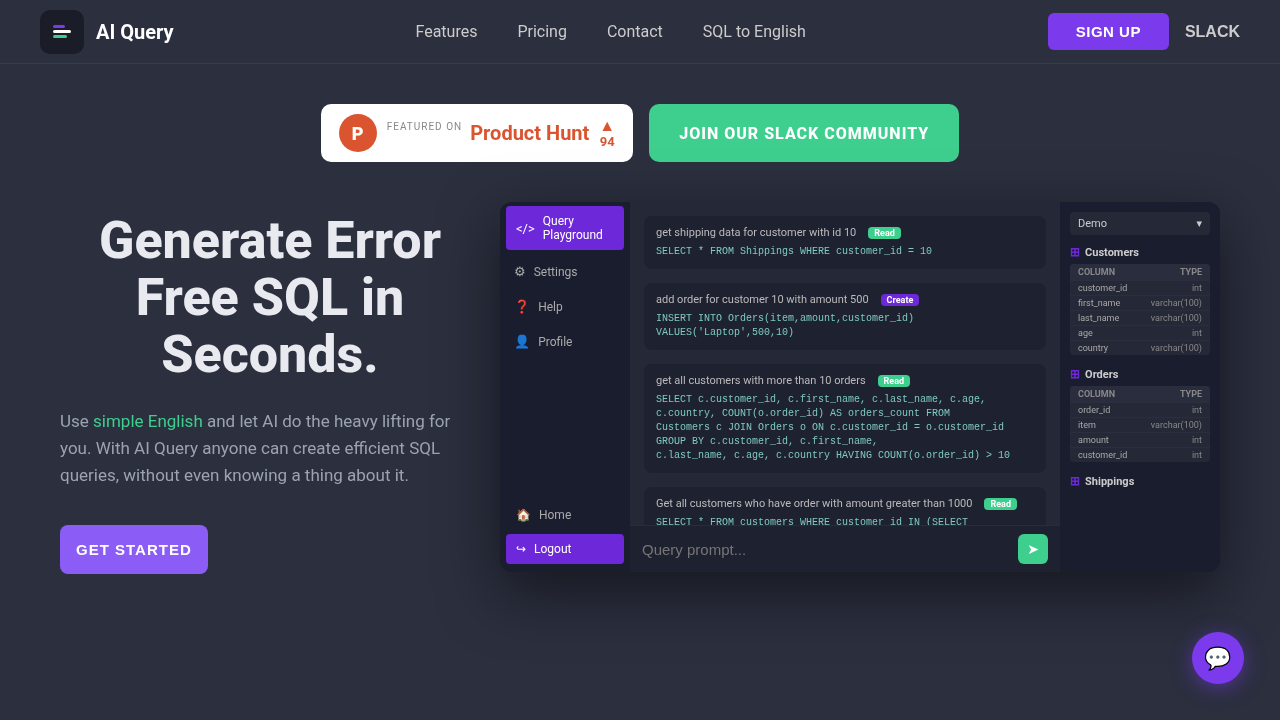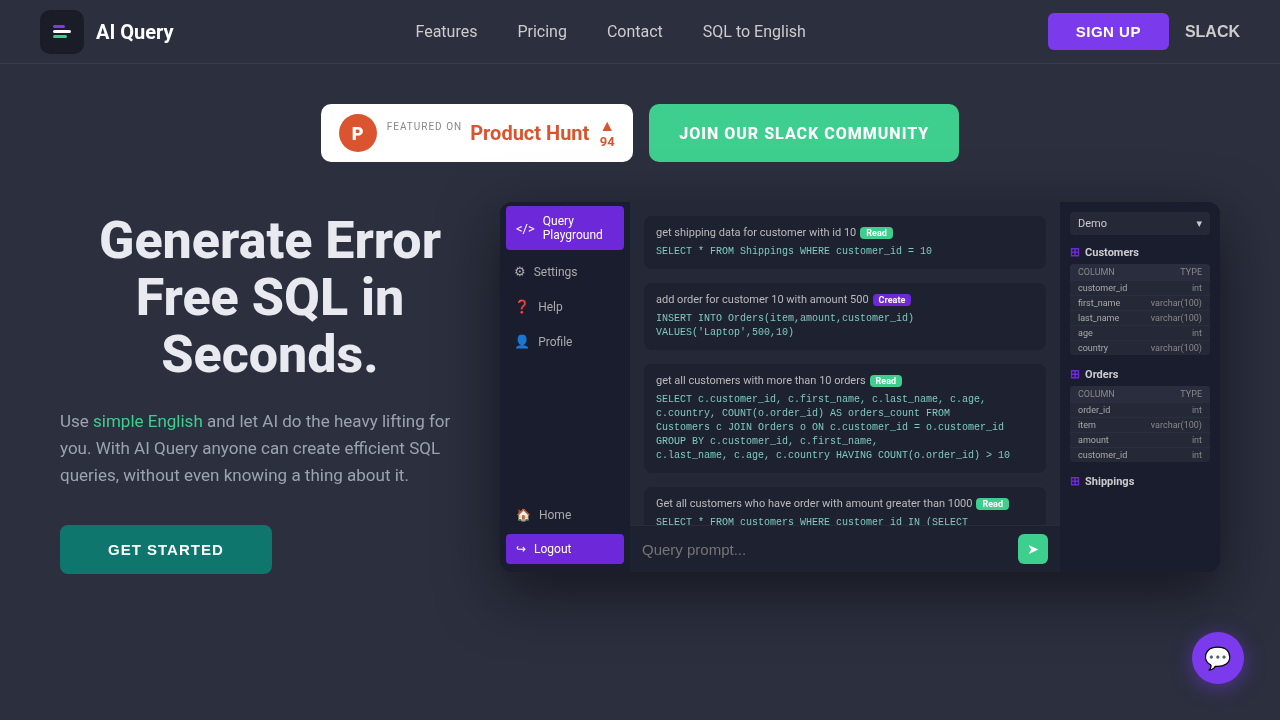--- a/index.html
+++ b/index.html
@@ -185,24 +185,24 @@
     .hero-subtext {
       font-size: 17px;
       color: #9ca3af;
       line-height: 1.6;
       margin-bottom: 36px;
     }
     .hero-subtext span {
       color: #3ecf8e;
     }
     .btn-get-started {
-      background: #0f766e;
+      background: #8b5cf6;
       color: #fff;
       border: none;
-      padding: 16px 48px;
+      padding: 16px 16px;
       border-radius: 8px;
       font-size: 15px;
       font-weight: 800;
       cursor: pointer;
       letter-spacing: 1px;
     }
 
     
     .app-screenshot {
       flex: 1;
@@ -285,21 +285,21 @@
       gap: 14px;
     }
     .query-item {
       background: #1e2130;
       border-radius: 8px;
       padding: 10px 12px;
     }
     .query-header {
       display: flex;
       align-items: center;
-      gap: 4px;
+      gap: 12px;
       margin-bottom: 6px;
       font-size: 11px;
       color: #bbb;
     }
     .tag-read {
       background: #3ecf8e;
       color: #fff;
       border-radius: 4px;
       padding: 1px 6px;
       font-size: 9px;
@@ -389,21 +389,21 @@
     .schema-cols {
       background: #252836;
       border-radius: 4px;
       overflow: hidden;
     }
     .schema-col-header {
       display: flex;
       justify-content: space-between;
       padding: 3px 8px;
       font-size: 9px;
-      font-weight: 400;
+      font-weight: 700;
       color: #888;
       background: #2a2d3e;
     }
     .schema-col-row {
       display: flex;
       justify-content: space-between;
       padding: 2px 8px;
       font-size: 9px;
       color: #aaa;
       border-top: 1px solid rgba(255,255,255,0.03);

